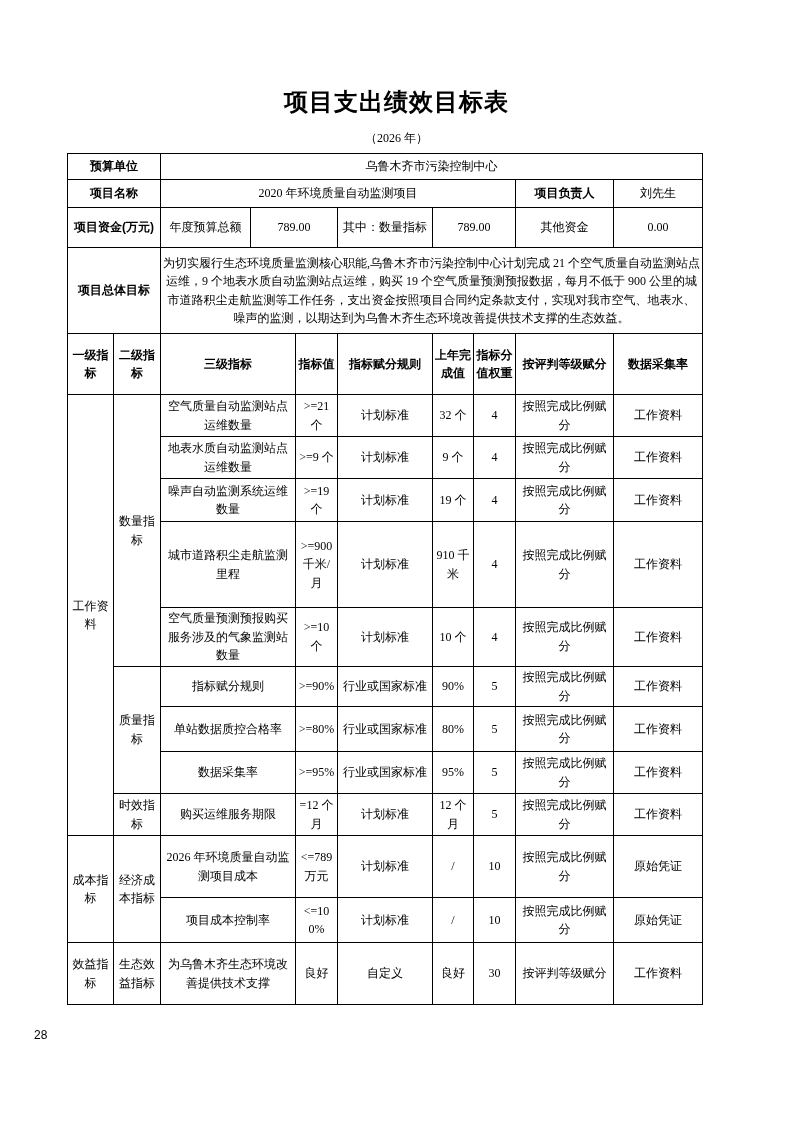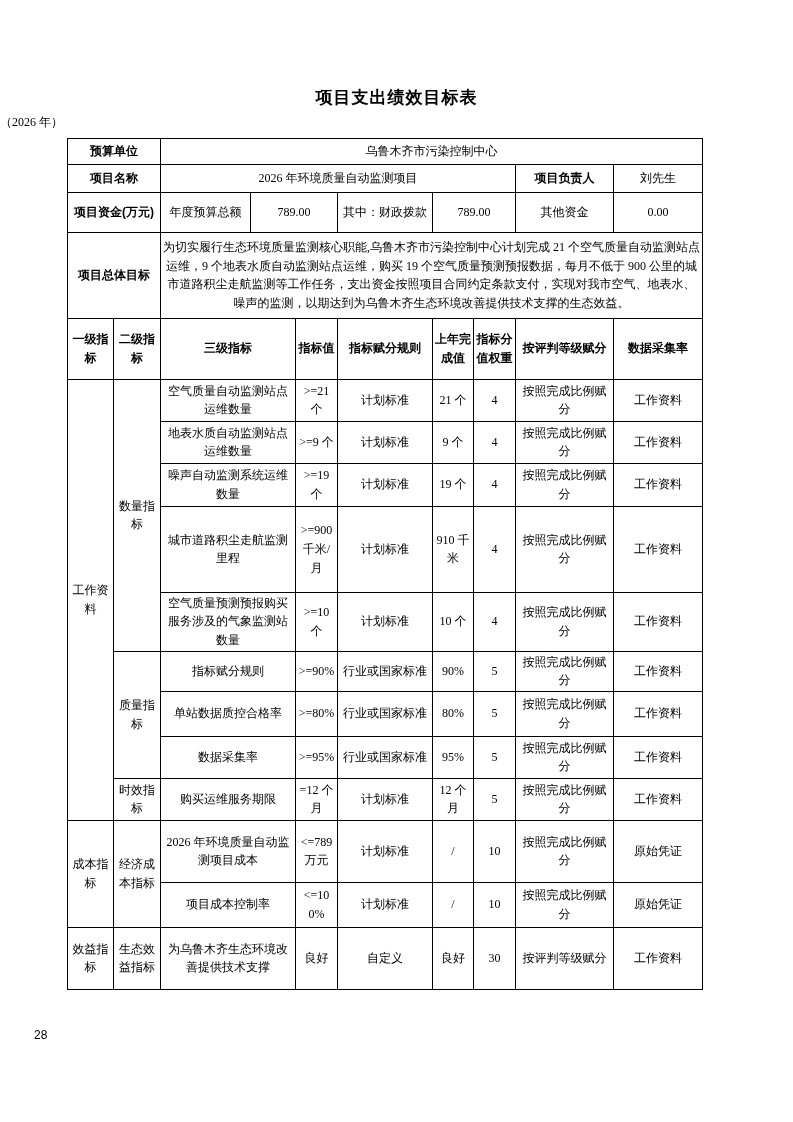--- a/index.html
+++ b/index.html
@@ -11,26 +11,27 @@
     color: #000;
     font-family: "Liberation Serif", serif;
     overflow: hidden;
   }
   .doc-title {
     margin: 0;
     padding-top: 88px;
     text-align: center;
     font-family: "Liberation Sans", sans-serif;
     font-weight: bold;
-    font-size: 17px;
+    font-size: 24px;
     line-height: 1.2;
     letter-spacing: 1px;
   }
   .doc-subtitle {
-    margin-top: 7px;
+    margin-top: 14px;
+    text-align: center;
     font-size: 12px;
     line-height: 1.2;
   }
   table.perf {
     border-collapse: collapse;
     table-layout: fixed;
     width: 635px;
     margin: 8px 8px 0 67px;
     border: 1.5px solid #000;
   }
@@ -98,30 +99,30 @@
     </colgroup>
 
     <tbody>
         <tr style="height:26px">
       <td class="lbl" colspan="2">预算单位</td>
       <td colspan="8">乌鲁木齐市污染控制中心</td>
     </tr>
 
     <tr style="height:28px">
       <td class="lbl" colspan="2">项目名称</td>
-      <td colspan="6">2026 年环境质量自动监测项目</td>
+      <td colspan="6">2020 年环境质量自动监测项目</td>
       <td class="lbl">项目负责人</td>
       <td>刘先生</td>
     </tr>
 
     <tr style="height:40px">
       <td class="lbl" colspan="2">项目资金(万元)</td>
       <td>年度预算总额</td>
       <td colspan="2">789.00</td>
-      <td class="narrowpad">其中：财政拨款</td>
+      <td class="narrowpad">其中：数量指标</td>
       <td colspan="2">789.00</td>
       <td>其他资金</td>
       <td>0.00</td>
     </tr>
 
     <tr style="height:86px">
       <td class="lbl" colspan="2">项目总体目标</td>
       <td class="goal" colspan="8">为切实履行生态环境质量监测核心职能,乌鲁木齐市污染控制中心计划完成 21 个空气质量自动监测站点运维，9 个地表水质自动监测站点运维，购买 19 个空气质量预测预报数据，每月不低于 900 公里的城市道路积尘走航监测等工作任务，支出资金按照项目合同约定条款支付，实现对我市空气、地表水、噪声的监测，以期达到为乌鲁木齐生态环境改善提供技术支撑的生态效益。</td>
     </tr>
 
@@ -136,21 +137,21 @@
       <td class="hdr">按评判等级赋分</td>
       <td class="hdr">数据采集率</td>
     </tr>
 
     <tr style="height:42px">
       <td class="grp" rowspan="9">工作资料</td>
       <td class="grp" rowspan="5">数量指标</td>
       <td colspan="2">空气质量自动监测站点运维数量</td>
       <td class="val">&gt;=21 个</td>
       <td>计划标准</td>
-      <td>21 个</td>
+      <td>32 个</td>
       <td>4</td>
       <td>按照完成比例赋分</td>
       <td>工作资料</td>
     </tr>
 
     <tr style="height:42px">
       <td colspan="2">地表水质自动监测站点运维数量</td>
       <td class="val">&gt;=9 个</td>
       <td>计划标准</td>
       <td>9 个</td>

